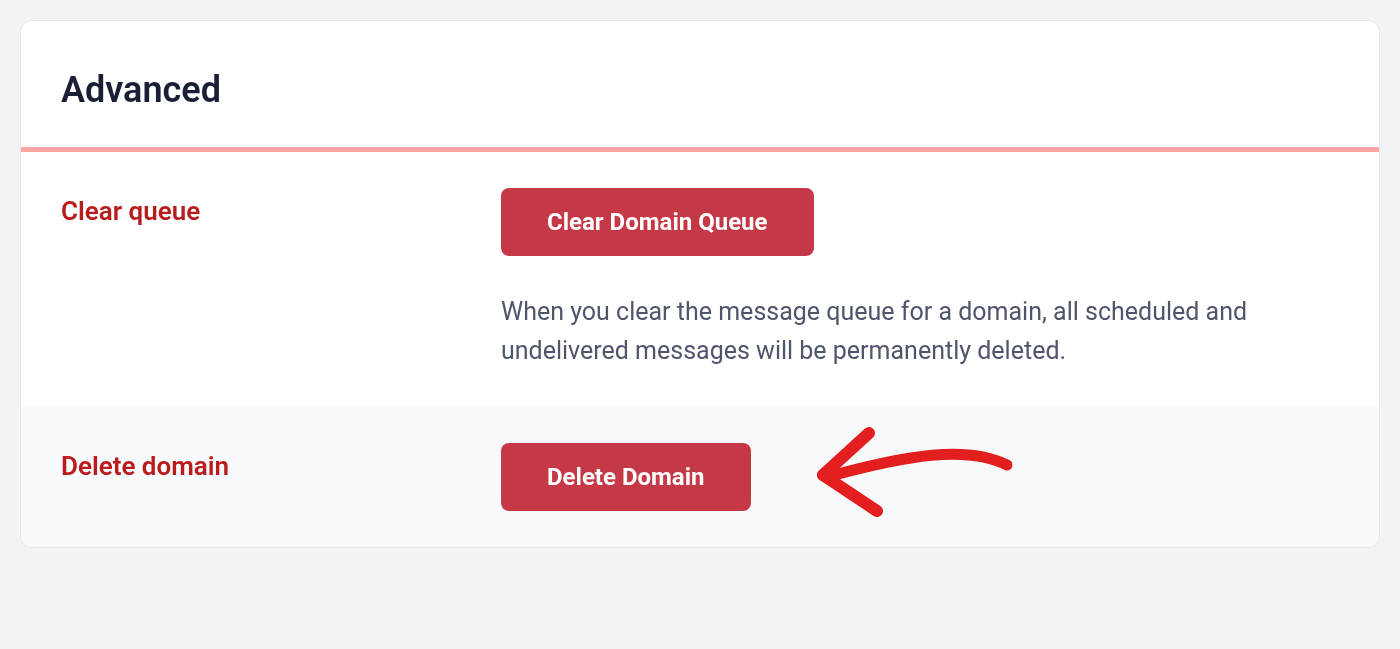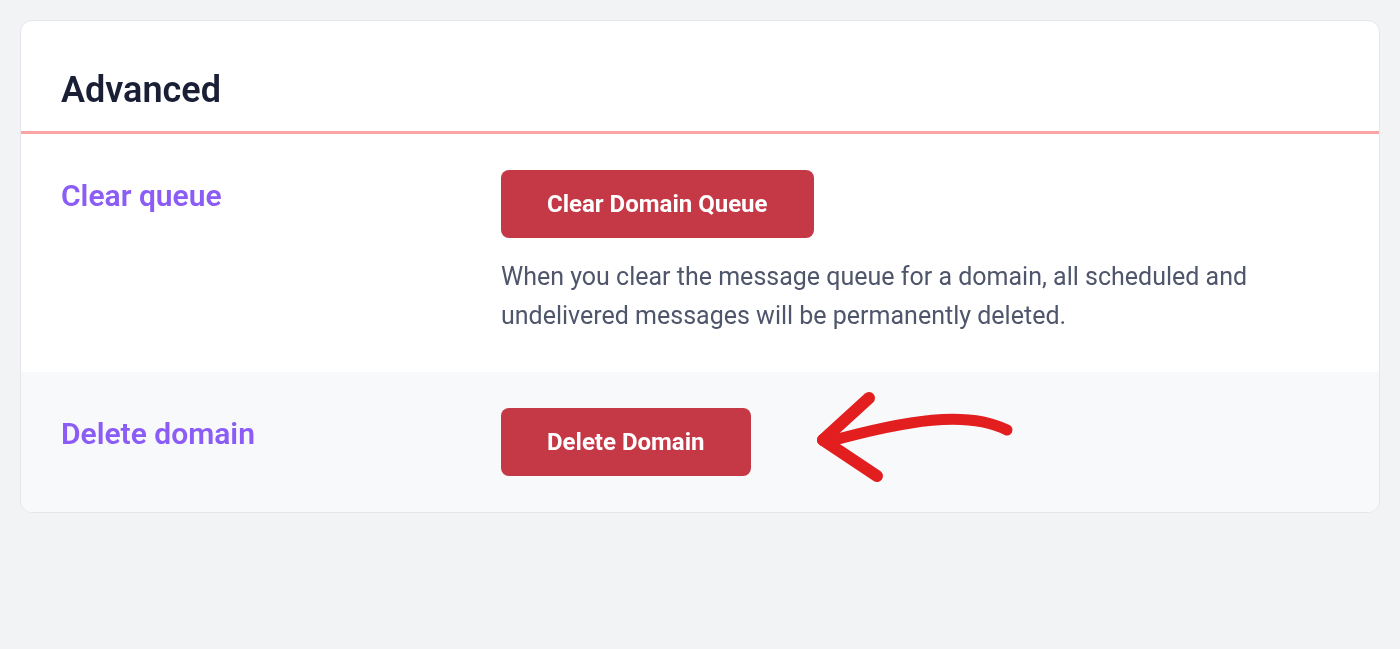--- a/index.html
+++ b/index.html
@@ -17,22 +17,22 @@
     }
 
     .card {
       background: #ffffff;
       border: 1px solid #e4e6ea;
       border-radius: 12px;
       overflow: hidden;
     }
 
     .card-header {
-      padding: 48px 40px 20px 40px;
-      border-bottom: 3px solid #fca5a5;
+      padding: 48px 40px 36px 40px;
+      border-bottom: 5px solid #fca5a5;
     }
 
     .card-title {
       font-size: 36px;
       font-weight: 600;
       color: #1a1f36;
     }
 
     .row {
       display: flex;
@@ -43,23 +43,23 @@
     .row:nth-of-type(2) {
       background: #ffffff;
     }
 
     .row.alt {
       background: #f8f9fa;
     }
 
     .row-label {
       flex: 0 0 440px;
-      font-size: 30px;
+      font-size: 26px;
       font-weight: 600;
-      color: #8b5cf6;
+      color: #b91c1c;
       padding-top: 8px;
     }
 
     .row-content {
       flex: 1;
     }
 
     .btn {
       display: inline-block;
       background: #c53846;
@@ -69,21 +69,21 @@
       padding: 20px 46px;
       font-size: 24px;
       font-weight: 700;
       cursor: pointer;
       font-family: inherit;
     }
 
     .desc {
       font-size: 25px;
       color: #4f566b;
-      margin-top: 20px;
+      margin-top: 37px;
       line-height: 1.55;
       max-width: 840px;
     }
 
     .arrow-annotation {
       position: absolute;
       left: 776px;
       top: 8px;
       pointer-events: none;
     }

